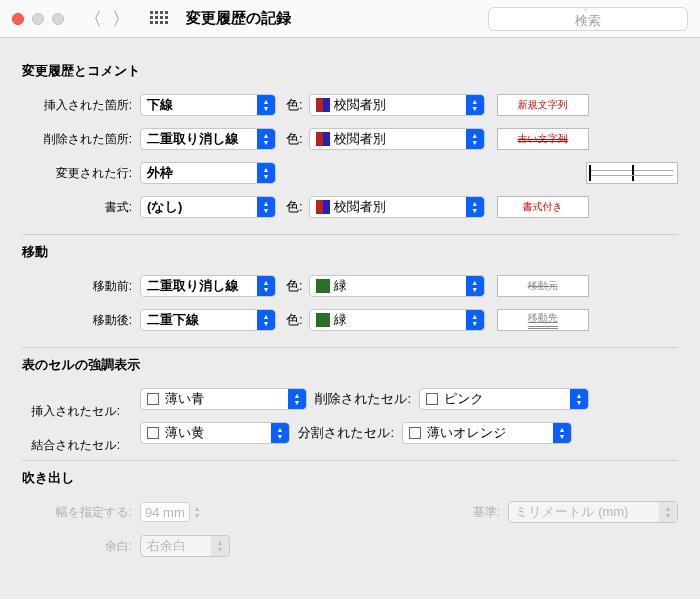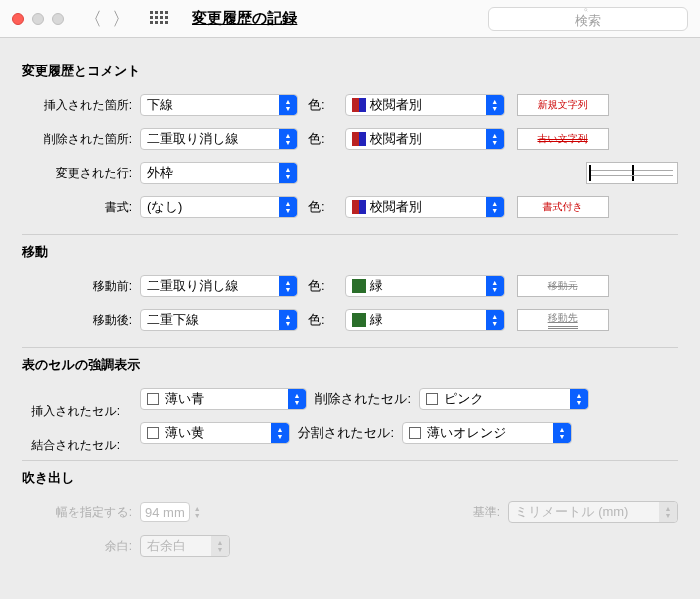--- a/index.html
+++ b/index.html
@@ -29,21 +29,21 @@
   .tl { width: 12px; height: 12px; border-radius: 50%; }
   .tl.red { background: #ff5f57; border: 1px solid #e0443e; }
   .tl.grey { background: #d8d8d8; border: 1px solid #c0c0c0; }
   .nav-arrows { display: flex; gap: 10px; margin-right: 20px; color: #888; font-size: 18px;}
   .nav { cursor: default;}
   .apps-icon {
     width: 16px; height: 16px; margin-right: 20px;
     display: grid; grid-template-columns: repeat(4,3px); grid-template-rows: repeat(3,3px); gap: 2px;
   }
   .apps-icon div { background: #555; }
-  .title { font-size: 15px; font-weight: 600; flex: 0 0 auto; margin-right: auto; margin-left: 6px; text-decoration: underline;}
+  .title { font-size: 15px; font-weight: 600; flex: 0 0 auto; margin-right: auto; }
   .search {
     display: flex; align-items: center;
     border: 1px solid #d8d8d8; border-radius: 6px;
     background: #fff; height: 24px; padding: 0 6px; width: 200px;
     color: #a0a0a0;
     flex-direction: column;
   }
   .search svg { margin-right: 4px; }
   .panel {
     padding: 16px 22px 0 22px;
@@ -131,22 +131,22 @@
   .dd .boxsw { width:12px; height:12px; border:1px solid #666; margin-right:6px; flex:0 0 12px;}
   .step-caret {
     display:flex; flex-direction:column; font-size:7px; line-height:7px;
     color:#bbb; margin-left:4px;
   }
   .step-field {
     background:#fff; border:1px solid #d0d0d0; border-radius:4px;
     height:20px; padding:0 4px; display:flex; align-items:center;
     color:#b8b8b8;
   }
-  .w-md { width:158px; }
-  .w-sm { width:160px;margin-left:14px; }
+  .w-md { width:136px;font-weight:bold; }
+  .w-sm { width:176px; }
 </style>
 </head>
 <body>
 
 <div class="titlebar">
   <div class="traffic">
     <div class="tl red"></div>
     <div class="tl grey"></div>
     <div class="tl grey"></div>
   </div>

